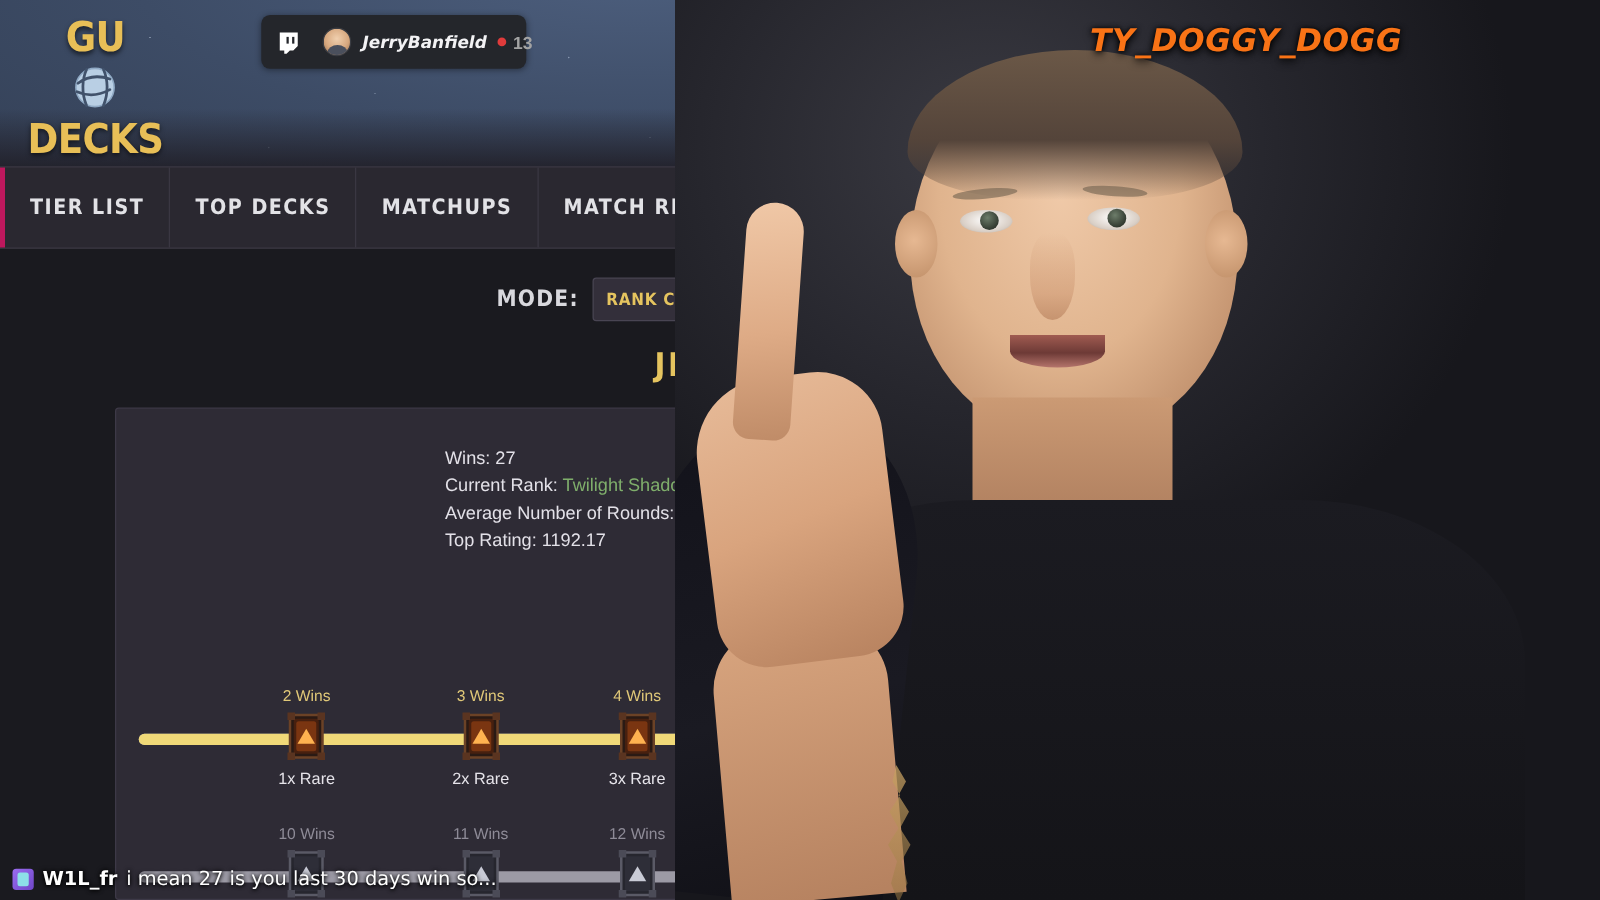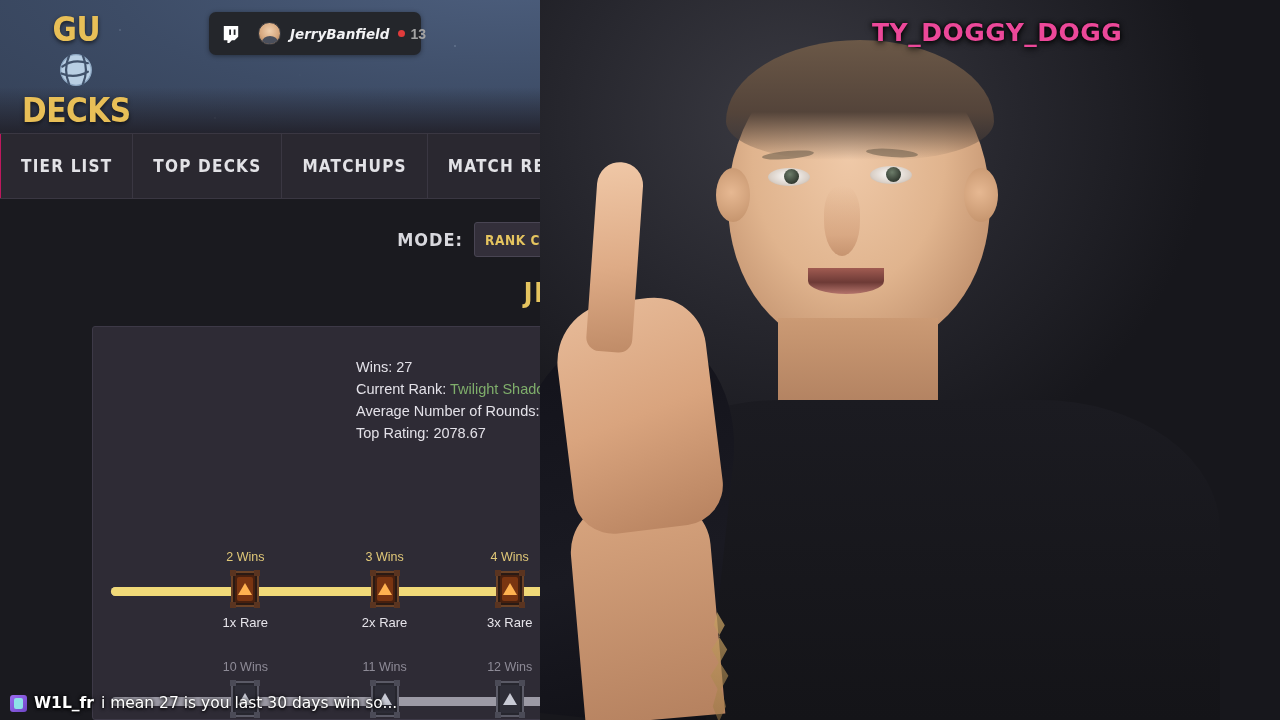--- a/index.html
+++ b/index.html
@@ -117,21 +117,21 @@
     border-top:1px solid #3a3742; border-bottom:1px solid #3a3742;
     display:flex; align-items:stretch;
   }
   .tab {
     display:flex; align-items:center; padding:0 20px;
     border-right:1px solid #3a3742;
     font-family:"DejaVu Sans Condensed","Liberation Sans", sans-serif;
     font-weight:bold; font-size:17px; letter-spacing:1.2px;
     color:#e2e2e6; cursor:pointer; white-space:nowrap;
   }
-  .tab:first-child{ border-left:1px solid #be185d; }
+  .tab:first-child{ border-left:4px solid #be185d; }
   .tab.active { color:#e5c45f; background:#322f3a; }
   .support-link {
     position:absolute; right:18px; top:50%; transform:translateY(-50%);
     font-size:13.5px; color:#5b7fd4; cursor:pointer;
   }
 
   
   .filters {
     position:absolute; left:0; right:0; top:222px;
     display:flex; align-items:center; justify-content:center; gap:11px;
@@ -337,23 +337,24 @@
   }
   .bit-coin {
     width:28px; height:30px; display:inline-block;
     background:radial-gradient(ellipse at 38% 30%, #ffd27a 0%, #e8913a 45%, #a85418 100%);
     border-radius:46% 46% 50% 50%;
     box-shadow:0 0 6px rgba(0,0,0,.7);
   }
   .bits-user {
     position:absolute; left:872px; top:18px; z-index:4;
     font-family:"DejaVu Sans","Liberation Sans",sans-serif;
-    font-weight:bold; font-size:25px; letter-spacing:.5px; color:#ec4899;
+    font-weight:bold; font-size:25px; letter-spacing:.5px; color:#f97316;
     text-shadow:0 2px 7px rgba(0,0,0,.95), 0 0 4px rgba(0,0,0,.9);
     white-space:nowrap;
+    font-style:italic;
   }
 
   .chat-overlay {
     position:absolute; left:0; bottom:8px; z-index:5;
     display:flex; align-items:center; gap:7px; padding-left:10px;
     max-width:560px;
   }
   .chat-badge {
     width:17px; height:17px; border-radius:3px; flex:none;
     background:linear-gradient(135deg,#9b6cf0 0%, #6f46c7 100%);
@@ -470,21 +471,21 @@
         <div class="stat-row">
           <span>Current Rank:</span>
           <span class="rank-value">Twilight Shadow</span>
         </div>
         <div class="stat-row">
           <span>Average Number of Rounds:</span>
           <span class="sv">8</span>
         </div>
         <div class="stat-row">
           <span>Top Rating:</span>
-          <span class="sv">2078.67</span>
+          <span class="sv">1192.17</span>
         </div>
       </div>
 
       <div class="chart-area">
         <div class="chart-legend">
           <span class="legend-mark"></span>
           <span>Rating</span>
         </div>
         <svg class="chart-svg" width="300" height="118">
 

